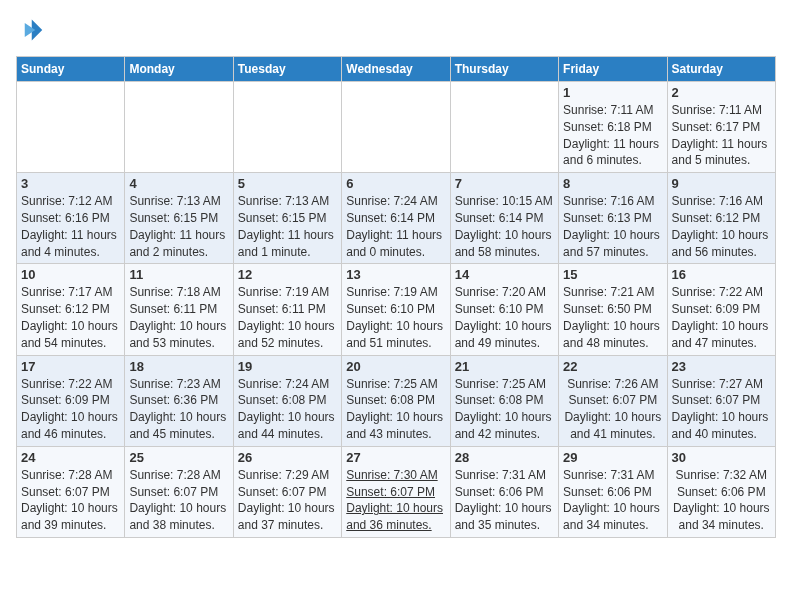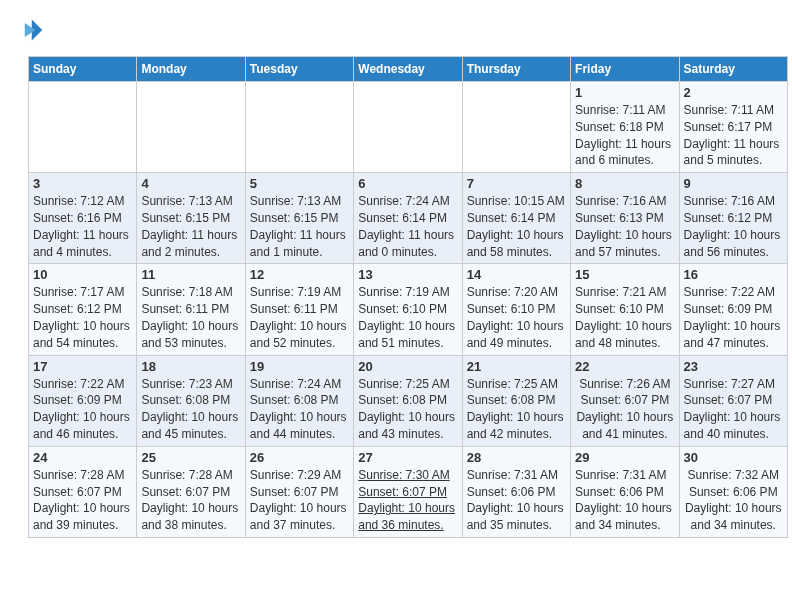--- a/index.html
+++ b/index.html
@@ -48,21 +48,20 @@
       font-weight: bold;
       color: #333;
     }
     .location {
       font-size: 15px;
       color: #555;
     }
     table {
       width: 100%;
       border-collapse: collapse;
-      margin-left: 12px;
     }
     thead tr th {
       background: #2b7fc3;
       color: #fff;
       font-size: 12px;
       font-weight: bold;
       padding: 5px 4px;
       text-align: left;
       border: 1px solid #ccc;
     }
@@ -220,41 +219,41 @@
         </td>
         <td>
           <span class="day-num">14</span>
           <div class="day-info" style="white-space: pre-line;">Sunrise: 7:20 AM
 Sunset: 6:10 PM
 Daylight: 10 hours and 49 minutes.</div>
         </td>
         <td>
           <span class="day-num">15</span>
           <div class="day-info" style="white-space: pre-line;">Sunrise: 7:21 AM
-Sunset: 6:10 PM
+Sunset: 6:50 PM
 Daylight: 10 hours and 48 minutes.</div>
         </td>
         <td>
           <span class="day-num">16</span>
           <div class="day-info" style="white-space: pre-line;">Sunrise: 7:22 AM
 Sunset: 6:09 PM
 Daylight: 10 hours and 47 minutes.</div>
         </td>
       </tr>
       <tr>
         <td>
           <span class="day-num">17</span>
           <div class="day-info" style="white-space: pre-line;">Sunrise: 7:22 AM
 Sunset: 6:09 PM
 Daylight: 10 hours and 46 minutes.</div>
         </td>
         <td>
           <span class="day-num">18</span>
           <div class="day-info" style="white-space: pre-line;">Sunrise: 7:23 AM
-Sunset: 6:08 PM
+Sunset: 6:36 PM
 Daylight: 10 hours and 45 minutes.</div>
         </td>
         <td>
           <span class="day-num">19</span>
           <div class="day-info" style="white-space: pre-line;">Sunrise: 7:24 AM
 Sunset: 6:08 PM
 Daylight: 10 hours and 44 minutes.</div>
         </td>
         <td>
           <span class="day-num">20</span>

